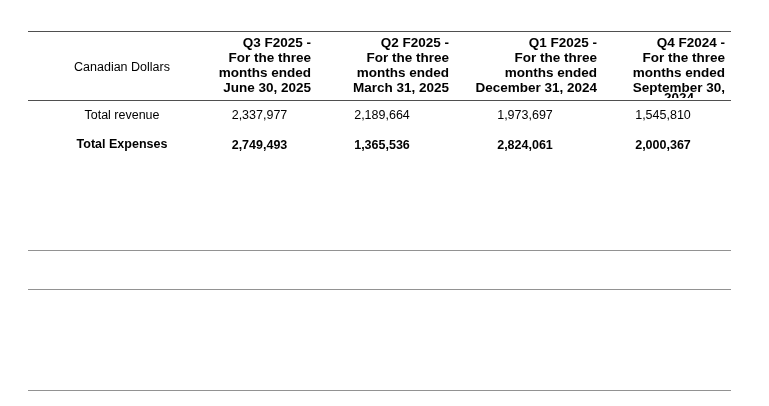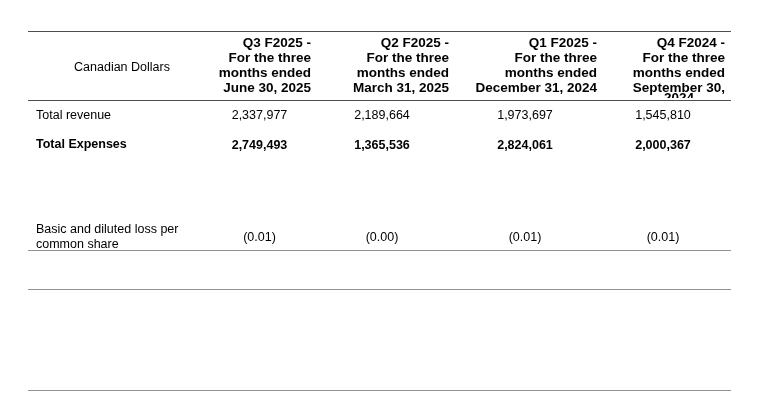--- a/index.html
+++ b/index.html
@@ -45,21 +45,21 @@
     font-weight: 400; font-size: 12.5px;
   }
   th.colhdr {
     text-align: right; vertical-align: middle;
     padding-right: 4px; padding-bottom: 2px;
     font-weight: 700; font-size: 13.5px; line-height: 15px;
   }
   th.colhdr.last { padding-right: 6px; margin-top: 36px; }
   th.colhdr .hblock { display: inline-block; text-align: right; }
   td.lab {
-    text-align: left; vertical-align: middle;
+    text-align: center; vertical-align: middle;
     padding-left: 8px; line-height: 15px; margin-top: 36px;
   }
   td.num {
     text-align: center; vertical-align: middle;
     padding-right: 4px; white-space: nowrap;
   }
   td.num.last { padding-right: 6px; }
   
   .rule { position: absolute; left: 0; width: 703px; height: 1px; }
   .rule-top    { top: 0;     background: #4f4f4f; }
@@ -132,22 +132,15 @@
         <td class="num">1,365,536</td>
         <td class="num">2,824,061</td>
         <td class="num last">2,000,367</td>
       </tr>
       <tr class="sp1">
           <td colspan="5"></td>
         </tr>
       <tr class="sp2">
           <td colspan="5"></td>
         </tr>
-      <tr class="rr6">
-        <td class="lab">Basic and diluted loss per<br>common share</td>
-        <td class="num">(0.01)</td>
-        <td class="num">(0.00)</td>
-        <td class="num">(0.01)</td>
-        <td class="num last">(0.01)</td>
-      </tr>
     </tbody>
   </table>
 </div>
 
 </body></html>

